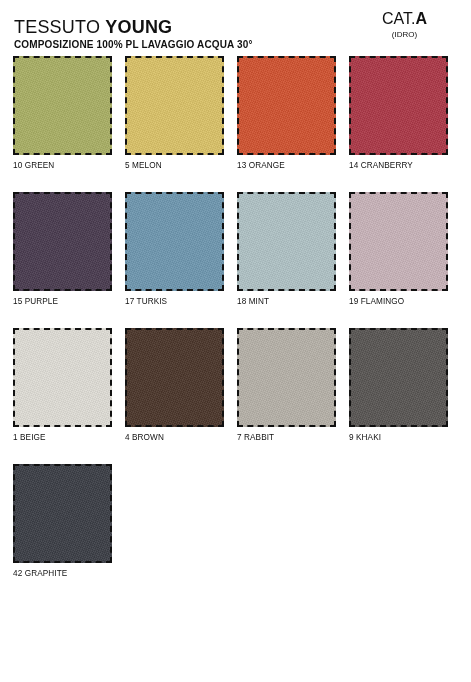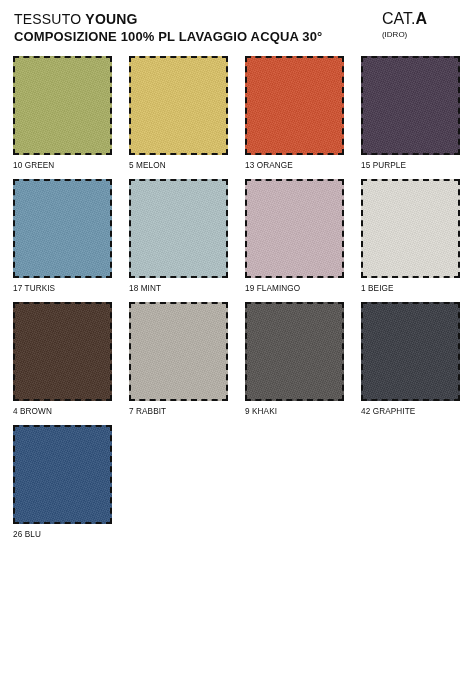--- a/index.html
+++ b/index.html
@@ -29,42 +29,43 @@
     height: 56px;
     padding: 11px 14px 0 14px;
     box-sizing: border-box;
   }
   .header-left {
     position: absolute;
     left: 14px;
     top: 9px;
   }
   .title {
-    font-size: 14px;
+    font-size: 18px;
     letter-spacing: 0.2px;
     line-height: 20px;
     white-space: nowrap;
     font-weight: 400;
+    margin-top: 8px;
   }
   .title .brand {
     font-weight: 700;
   }
   .subtitle {
-    font-size: 13px;
+    font-size: 10px;
     font-weight: 700;
     letter-spacing: 0.15px;
     line-height: 10px;
     margin-top: 3px;
     white-space: nowrap;
   }
   .header-right {
     position: absolute;
     right: 44px;
     top: 9px;
-    text-align: left;
+    text-align: center;
     margin-left: 28px;
   }
   .cat {
     font-size: 16px;
     line-height: 19px;
     white-space: nowrap;
     font-weight: 400;
   }
   .cat .cat-letter {
     font-weight: 700;
@@ -80,20 +81,21 @@
   
   .grid {
     position: relative;
     padding: 0 0 0 13px;
     display: flex;
     flex-wrap: wrap;
     width: 471px;
     box-sizing: border-box;
     column-gap: 17px;
     row-gap: 0px;
+    gap: 13px;
   }
   .cell {
     width: 99px;
     margin-bottom: 8px;
   }
   .swatch {
     width: 99px;
     height: 99px;
     border: 2px dashed #111111;
     box-sizing: border-box;
@@ -134,20 +136,24 @@
       </div>
       <div class="cell">
         <div class="swatch" style="background-color: rgb(217, 193, 102);"></div>
         <div class="label">5 MELON</div>
       </div>
       <div class="cell">
         <div class="swatch" style="background-color: rgb(208, 81, 47);"></div>
         <div class="label">13 ORANGE</div>
       </div>
       <div class="cell">
+        <div class="swatch" style="background-color: rgb(171, 55, 70);"></div>
+        <div class="label">14 CRANBERRY</div>
+      </div>
+      <div class="cell">
         <div class="swatch" style="background-color: rgb(72, 58, 78);"></div>
         <div class="label">15 PURPLE</div>
       </div>
       <div class="cell">
         <div class="swatch" style="background-color: rgb(109, 150, 174);"></div>
         <div class="label">17 TURKIS</div>
       </div>
       <div class="cell">
         <div class="swatch" style="background-color: rgb(174, 193, 196);"></div>
         <div class="label">18 MINT</div>
@@ -169,19 +175,15 @@
         <div class="label">7 RABBIT</div>
       </div>
       <div class="cell">
         <div class="swatch" style="background-color: rgb(87, 84, 82);"></div>
         <div class="label">9 KHAKI</div>
       </div>
       <div class="cell">
         <div class="swatch" style="background-color: rgb(58, 61, 68);"></div>
         <div class="label">42 GRAPHITE</div>
       </div>
-      <div class="cell">
-        <div class="swatch" style="background-color: rgb(49, 82, 124);"></div>
-        <div class="label">26 BLU</div>
-      </div>
     </div>
 
 </div>
 
 </body></html>

